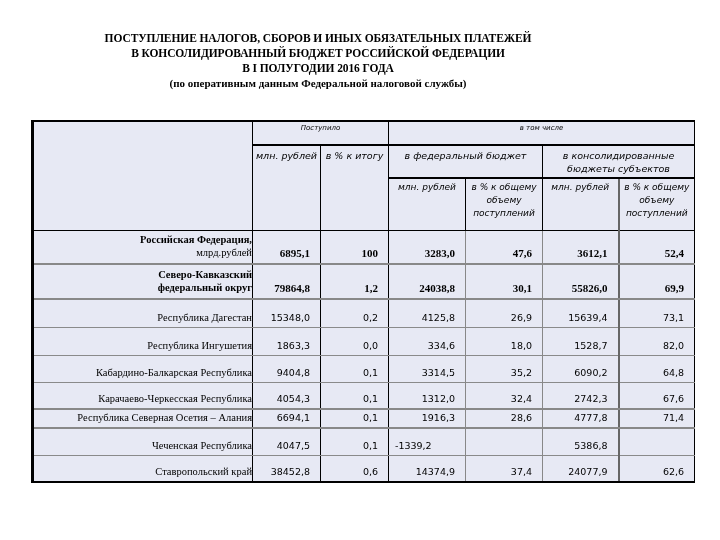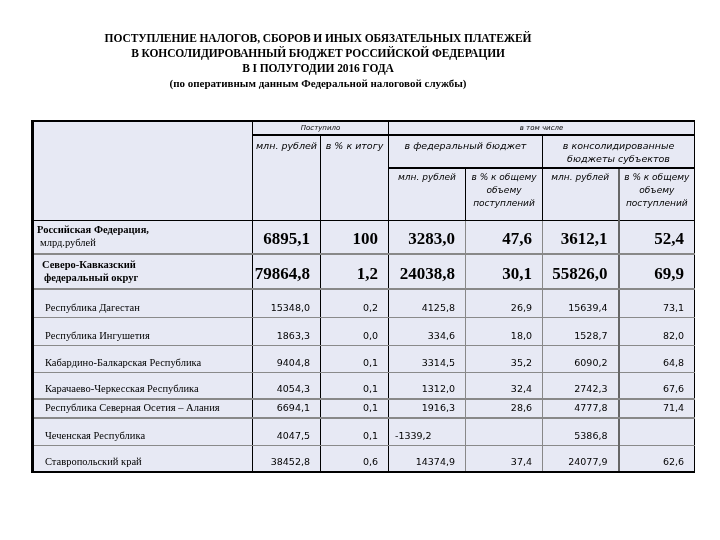--- a/index.html
+++ b/index.html
@@ -5,25 +5,25 @@
     html, body { margin: 0; padding: 0; background: #ffffff; }
     body { width: 720px; height: 540px; position: relative; overflow: hidden; font-family: "Liberation Serif", serif; }
     .title-block { position: absolute; left: 0; top: 31px; width: 636px; text-align: center; }
     .title-line { font-family: "Liberation Serif", serif; font-weight: bold; font-size: 11.5px; line-height: 15px; color: #000; letter-spacing: -0.1px; }
     .title-sub { font-family: "Liberation Serif", serif; font-weight: bold; font-size: 11px; line-height: 15px; color: #000; }
     table.tax { position: absolute; left: 31px; top: 120px; width: 662px; border-collapse: collapse; table-layout: fixed; background: #e7e9f4; }
     table.tax td { padding: 0; vertical-align: top; color: #000; }
     .h-small { font-family: "DejaVu Sans", sans-serif; font-style: italic; font-size: 7px; text-align: center; line-height: 12px; }
     .h-it { font-family: "DejaVu Sans", sans-serif; font-style: italic; font-size: 9.5px; text-align: center; line-height: 13px; padding-top: 3px !important; }
     .h-it2 { font-family: "DejaVu Sans", sans-serif; font-style: italic; font-size: 9px; text-align: center; line-height: 13px; padding-top: 2px !important; }
-    .name { font-family: "Liberation Serif", serif; font-size: 10.5px; padding-left: 11px !important; vertical-align: bottom !important; padding-bottom: 4px !important; }
+    .name { font-family: "Liberation Serif", serif; font-size: 10.5px; padding-left: 11px !important; vertical-align: bottom !important; padding-bottom: 4px !important; text-align: right; }
     .name.bold { font-weight: bold; padding-left: 3px !important; }
     .name.bold2 { font-weight: bold; padding-left: 8px !important; }
     .num { font-family: "DejaVu Sans", sans-serif; font-size: 9.5px; text-align: right; padding-right: 10px !important; vertical-align: bottom !important; padding-bottom: 4px !important; }
-    .num.bold { font-family: "Liberation Serif", serif; font-weight: bold; font-size: 17px; }
+    .num.bold { font-family: "Liberation Serif", serif; font-weight: bold; font-size: 11px; }
     .b-thick-top { border-top: 2px solid #000; }
     .b-thick-bottom { border-bottom: 2px solid #000; }
     .b-thin-bottom { border-bottom: 1px solid #000; }
     .b-grey-bottom { border-bottom: 2px solid #888; }
     .b-grey-thin-bottom { border-bottom: 1px solid #8a8a8a; }
     .b-left-black { border-left: 1px solid #000; }
     .b-left-thick { border-left: 3px solid #000; }
     .b-left-grey { border-left: 1px solid #888; }
     .b-left-greythick { border-left: 2px solid #666; }
     .b-right-black { border-right: 1px solid #000; }
@@ -42,21 +42,21 @@
   <colgroup>
     <col style="width:220px">
       <col style="width:68px">
       <col style="width:68px">
       <col style="width:77px">
       <col style="width:77px">
       <col style="width:76px">
       <col style="width:76px">
   </colgroup>
   <tbody>
-      <tr style="height:14px">
+      <tr style="height:24px">
     <td rowspan="3" class="b-thick-top b-thin-bottom b-left-thick"></td>
     <td colspan="2" class="h-small b-thick-top b-left-black" style="border-bottom:2px solid #000;">Поступило</td>
     <td colspan="4" class="h-small b-thick-top b-left-black b-right-black" style="border-bottom:2px solid #000;text-align:center;">в том числе</td>
   </tr>
   <tr style="height:33px">
     <td rowspan="2" class="h-it b-left-black b-thin-bottom">млн. рублей</td>
     <td rowspan="2" class="h-it b-left-black b-thin-bottom">в % к итогу</td>
     <td colspan="2" class="h-it b-left-black" style="border-bottom:2px solid #000;">в федеральный бюджет</td>
     <td colspan="2" class="h-it b-left-black b-right-black" style="border-bottom:2px solid #000;">в консолидированные бюджеты субъектов</td>
   </tr>

